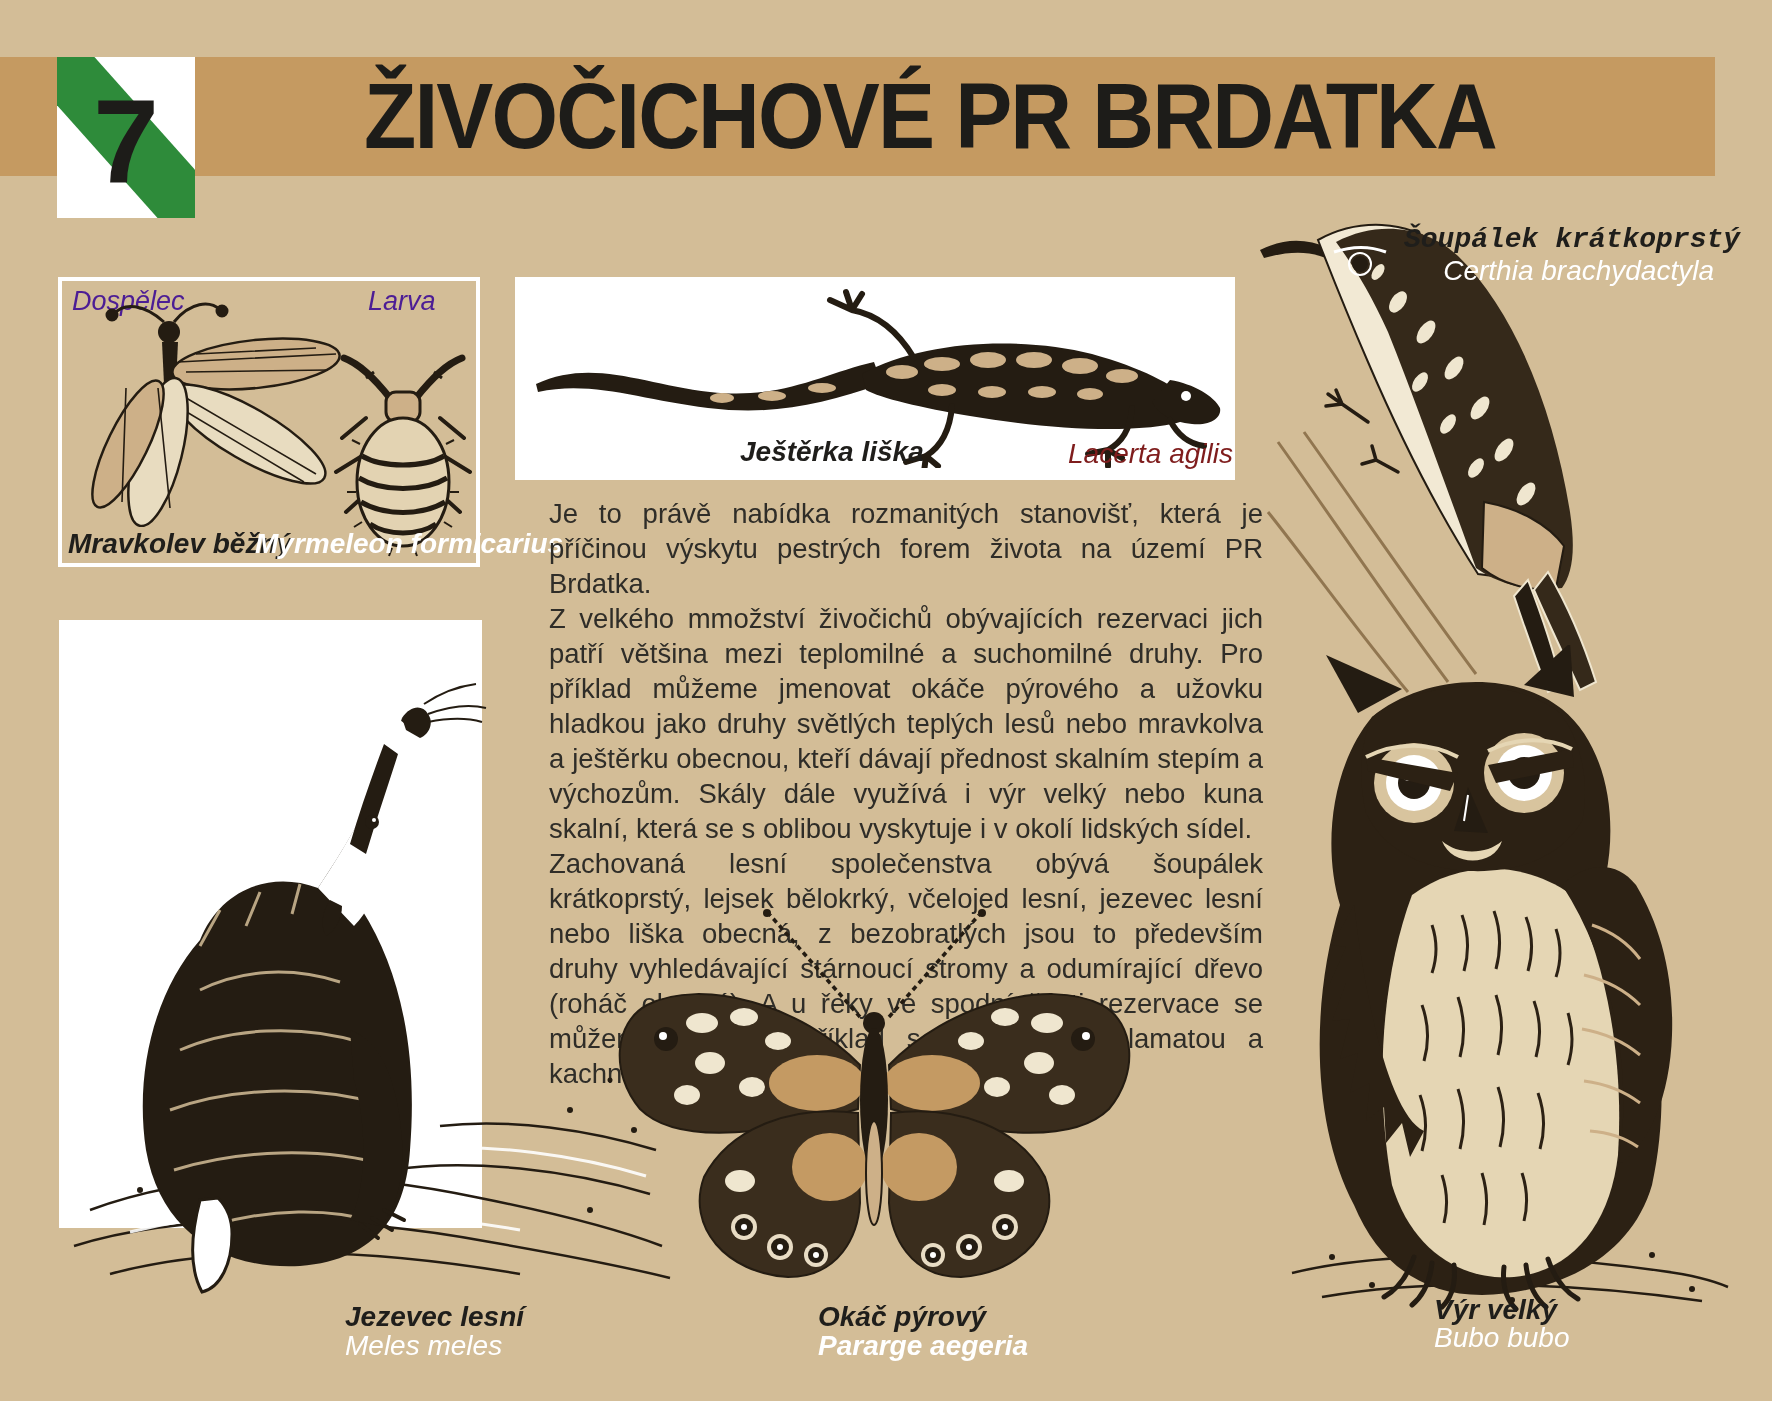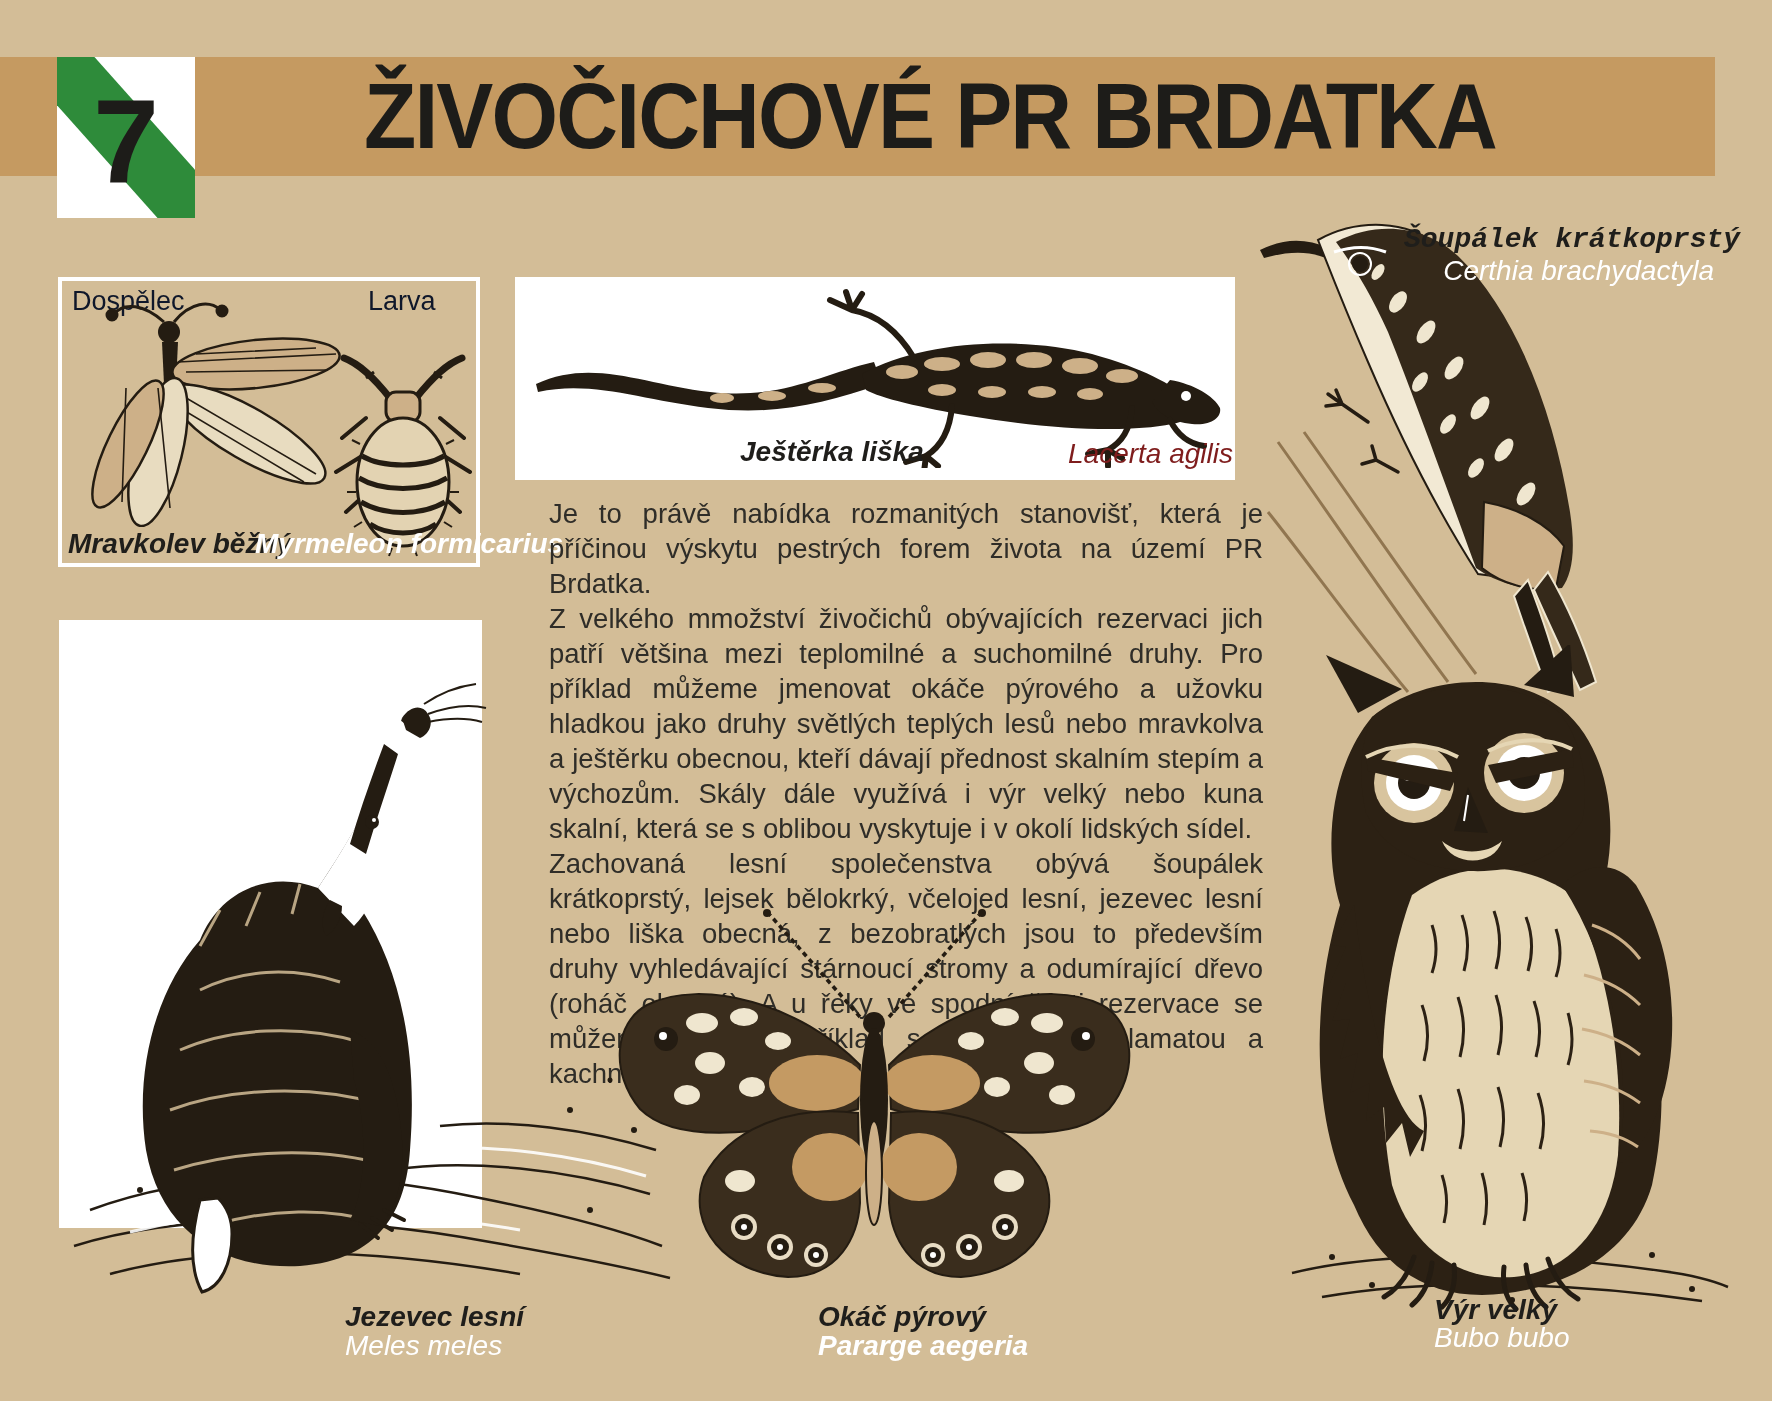--- a/index.html
+++ b/index.html
@@ -17,21 +17,21 @@
          font-weight:bold;font-size:118px;color:#1d1c19;}
   
   .outline-box{left:58px;top:277px;width:422px;height:290px;border:4px solid #ffffff;box-sizing:border-box;}
   .white-box{background:#ffffff;}
   .lizard-box{left:515px;top:277px;width:720px;height:203px;}
   .badger-box{left:59px;top:620px;width:423px;height:608px;}
   
   .cs{font-style:italic;font-weight:bold;font-size:28px;color:#1f1e1b;white-space:nowrap;}
   .la{font-style:italic;font-size:28px;color:#ffffff;white-space:nowrap;}
   .la-tan{color:#7f1d1d;}
-  .stage-label{font-size:27px;color:#0f172a;white-space:nowrap;}
+  .stage-label{font-style:italic;font-size:27px;color:#4c1d95;white-space:nowrap;}
   .right-align{text-align:right;}
   
   .bodytext{left:517px;top:496px;width:714px;font-size:27.5px;line-height:35px;color:#2f2d28;text-align:justify;margin-left:32px;}
   .bodytext p{margin:0;}
   .ill{display:block;}
 </style>
 </head>
 <body>
 
 <div class="page">

